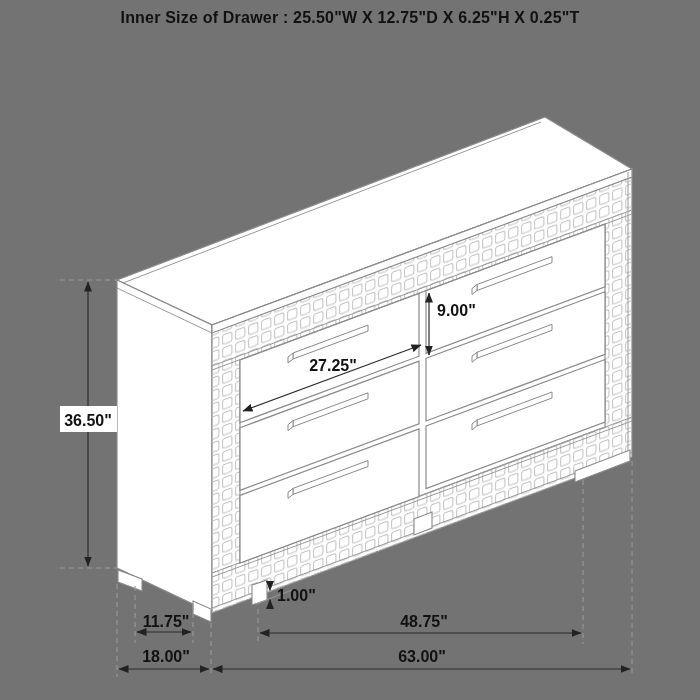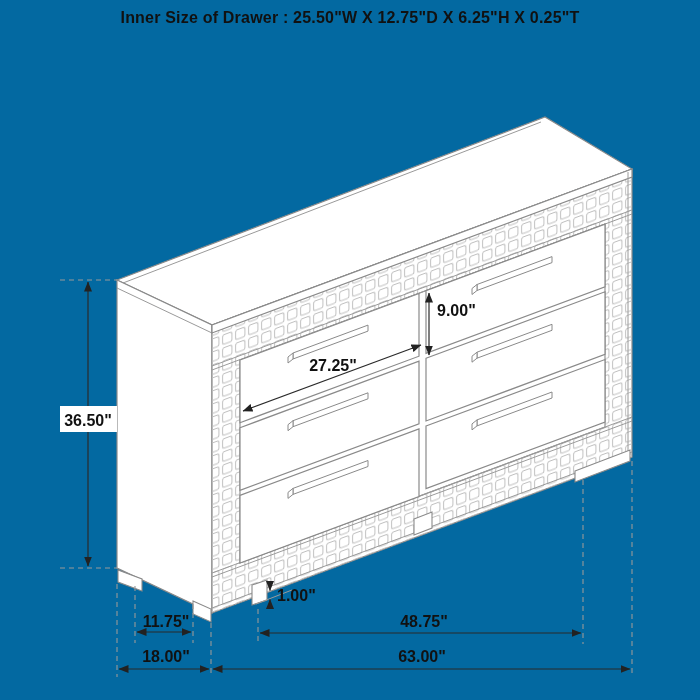--- a/index.html
+++ b/index.html
@@ -1,16 +1,16 @@
 <!DOCTYPE html>
 <html><head>
 <meta charset="utf-8">
 <style>
   html,body{margin:0;padding:0;background:#fff;}
-  .page{position:relative;width:700px;height:700px;background:#0369a1;overflow:hidden;
+  .page{position:relative;width:700px;height:700px;background:#737373;overflow:hidden;
         font-family:"Liberation Sans", sans-serif;}
   .title{position:absolute;top:9px;left:0;width:700px;text-align:center;
          font-size:16px;font-weight:bold;color:#111;letter-spacing:0.2px;}
   svg{position:absolute;top:0;left:0;}
   .furn{stroke:#8a8a8a;stroke-width:1.2;fill:#ffffff;}
   .furnline{stroke:#9a9a9a;stroke-width:1;fill:none;}
   .dim{stroke:#2b2b2b;stroke-width:1.2;fill:none;}
   .ext{stroke:#999;stroke-width:1.1;fill:none;stroke-dasharray:5,4;}
   .dimtext{font-family:"Liberation Sans",sans-serif;font-size:16px;font-weight:bold;fill:#111;}
 </style>

